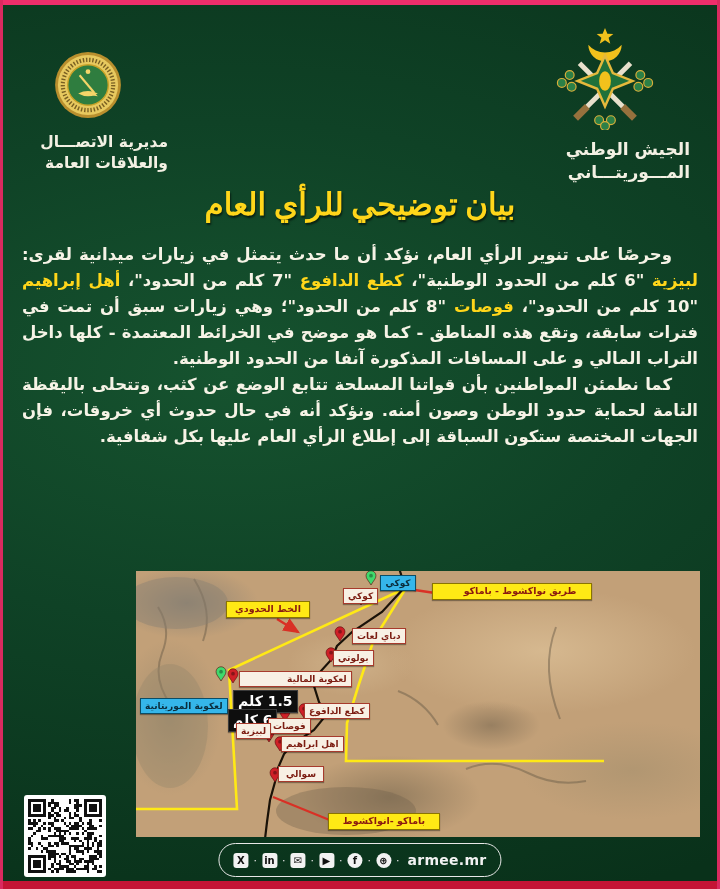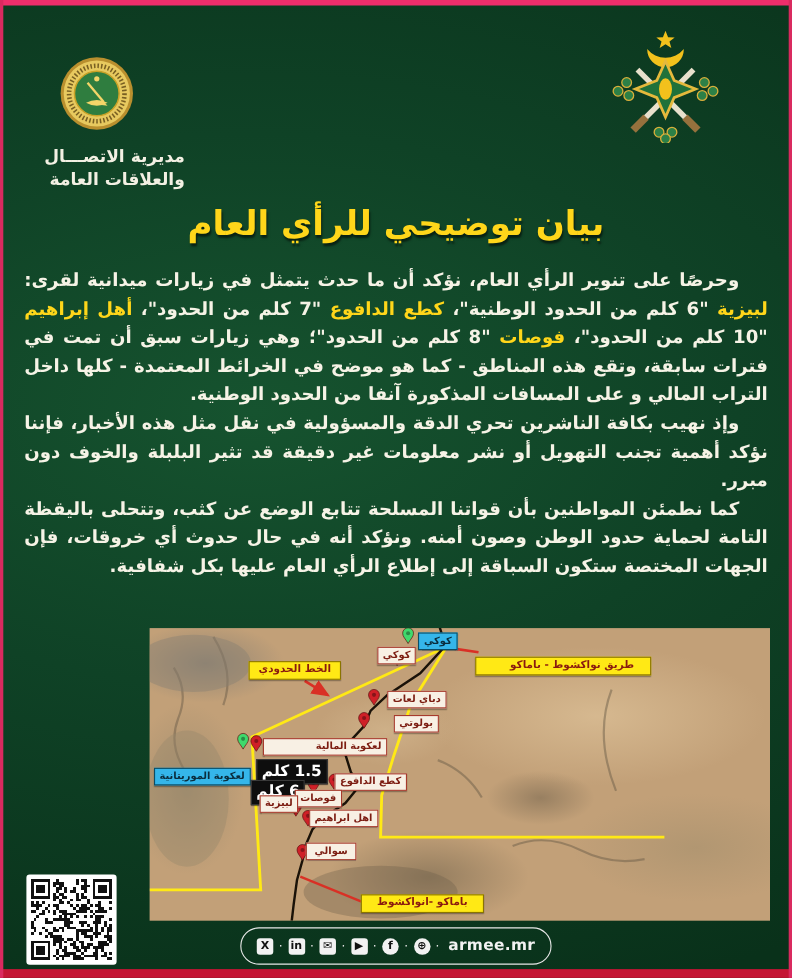--- a/index.html
+++ b/index.html
@@ -14,21 +14,21 @@
   .edge-right{right:0;top:0;bottom:0;width:3px;background:#d92a5f;}
   
   .org{position:absolute;text-align:right;color:#f3f0e3;font-weight:700;}
   .org-left{left:8px;top:50px;width:160px;}
   .org-right{left:520px;top:26px;width:170px;}
   .org-left .org-text{margin-top:8px;font-size:15.5px;line-height:21px;}
   .org-right .org-text{margin-top:4px;font-size:17px;line-height:23px;letter-spacing:.5px;}
   .seal-wrap{display:flex;justify-content:center;}
   
   .title{position:absolute;left:0;top:186px;width:100%;margin:0;text-align:center;
-    color:#ffd61a;font-size:31px;font-weight:800;text-shadow:1px 2px 2px rgba(0,0,0,.55);}
+    color:#ffd61a;font-size:31px;font-weight:800;text-shadow:1px 2px 2px rgba(0,0,0,.55);font-family:Liberation Serif, serif;}
   
   .body-text{position:absolute;left:22px;top:242px;width:676px;direction:rtl;
     color:#f6f3e6;font-size:16.5px;line-height:26px;font-weight:700;text-align:justify;}
   .body-text p{margin:0;text-indent:26px;}
   .body-text .hl{color:#ffd61a;}
   
   .map{position:absolute;left:136px;top:571px;width:564px;height:266px;overflow:hidden;
     background-color:#c2a078;
     background-image:
       radial-gradient(ellipse 110px 55px at 9% 12%, rgba(138,129,115,.85) 0%, rgba(138,129,115,0) 65%),
@@ -108,27 +108,30 @@
             <circle cx="96" cy="50" r="4.5"></circle>
               <circle cx="104" cy="58" r="4.5"></circle>
               <circle cx="94" cy="62" r="4.5"></circle>
             <circle cx="54" cy="96" r="4.5"></circle>
               <circle cx="66" cy="96" r="4.5"></circle>
               <circle cx="60" cy="102" r="4.5"></circle>
           </g>
         </svg>
       </span>
     </div>
+    <div class="org-text">
+      <div>الجيش الوطني</div>
+      <div>المـــوريتـــاني</div>
+    </div>
   </div>
 
   <h1 class="title">بيان توضيحي للرأي العام</h1>
 
   <div class="body-text">
       <p><span>وحرصًا على تنوير الرأي العام، نؤكد أن ما حدث يتمثل في زيارات ميدانية لقرى: </span><span class="hl">لبيزية</span><span> "6 كلم من الحدود الوطنية"، </span><span class="hl">كطع الدافوع</span><span> "7 كلم من الحدود"، </span><span class="hl">أهل إبراهيم</span><span> "10 كلم من الحدود"، </span><span class="hl">فوصات</span><span> "8 كلم من الحدود"؛ وهي زيارات سبق أن تمت في فترات سابقة، وتقع هذه المناطق - كما هو موضح في الخرائط المعتمدة - كلها داخل التراب المالي و على المسافات المذكورة آنفا من الحدود الوطنية.</span></p>
-      <p><span>وإذ نهيب بكافة الناشرين تحري الدقة والمسؤولية في نقل مثل هذه الأخبار، فإننا نؤكد أهمية تجنب التهويل أو نشر معلومات غير دقيقة قد تثير البلبلة والخوف دون مبرر.</span></p>
       <p><span>كما نطمئن المواطنين بأن قواتنا المسلحة تتابع الوضع عن كثب، وتتحلى باليقظة التامة لحماية حدود الوطن وصون أمنه. ونؤكد أنه في حال حدوث أي خروقات، فإن الجهات المختصة ستكون السباقة إلى إطلاع الرأي العام عليها بكل شفافية.</span></p>
     </div>
 
   <div class="map">
     <svg class="overlay" width="468" height="266" viewBox="0 0 468 266">
       <defs>
         <marker id="arr" markerWidth="8" markerHeight="8" refX="6" refY="3" orient="auto">
           <path d="M0,0 L7,3 L0,6 Z" fill="#d93025"></path>
         </marker>
       </defs>
@@ -197,24 +200,24 @@
           </g>
           <g transform="translate(85,110) scale(0.62)">
             <path d="M0,0 C-4,-7 -8,-10 -8,-15 A8,8 0 1,1 8,-15 C8,-10 4,-7 0,0 Z" fill="#3fd96c" stroke="#5a0d0d" stroke-width="1"></path>
             <circle cx="0" cy="-15" r="3" fill="rgba(0,0,0,.35)"></circle>
           </g>
         </g>
     </svg>
     <div id="mapLabels">
         <div class="maplabel blue" style="left: 244px; top: 4px; min-width: 36px;">كوكي</div>
         <div class="maplabel white" style="left: 207px; top: 17px; min-width: 32px;">كوكي</div>
-        <div class="maplabel yellow" style="left: 296px; top: 26px; min-width: 160px; padding-left: 20px;">طريق نواكشوط - باماكو</div>
+        <div class="maplabel yellow" style="left: 296px; top: 12px; min-width: 160px; padding-left: 20px;">طريق نواكشوط - باماكو</div>
         <div class="maplabel yellow" style="left: 90px; top: 30px; min-width: 84px;">الخط الحدودي</div>
         <div class="maplabel white" style="left: 216px; top: 57px; min-width: 48px;">دباي لعات</div>
-        <div class="maplabel white" style="left: 222px; top: 79px; min-width: 38px;">بولوتي</div>
+        <div class="maplabel white" style="left: 197px; top: 79px; min-width: 38px;">بولوتي</div>
         <div class="maplabel blue" style="left: 4px; top: 97px; min-width: 78px; margin-top: 30px;">لعكوبة الموريتانية</div>
         <div class="maplabel white" style="left: 103px; top: 100px; min-width: 66px; padding-left: 47px;">لعكوبة المالية</div>
         <div class="maplabel black" style="left: 97px; top: 119px; min-width: 27px;">1.5 كلم</div>
         <div class="maplabel black" style="left: 92px; top: 138px; min-width: 24px;">6 كلم</div>
         <div class="maplabel white" style="left: 168px; top: 132px; min-width: 56px;">كطع الدافوع</div>
         <div class="maplabel white" style="left: 132px; top: 147px; min-width: 40px;">فوصات</div>
         <div class="maplabel white" style="left: 100px; top: 152px; min-width: 30px;">لبيزية</div>
         <div class="maplabel white" style="left: 145px; top: 165px; min-width: 54px;">اهل ابراهيم</div>
         <div class="maplabel white" style="left: 142px; top: 195px; min-width: 46px;">سوالي</div>
         <div class="maplabel yellow" style="left: 192px; top: 242px; min-width: 112px;">باماكو -انواكشوط</div>

